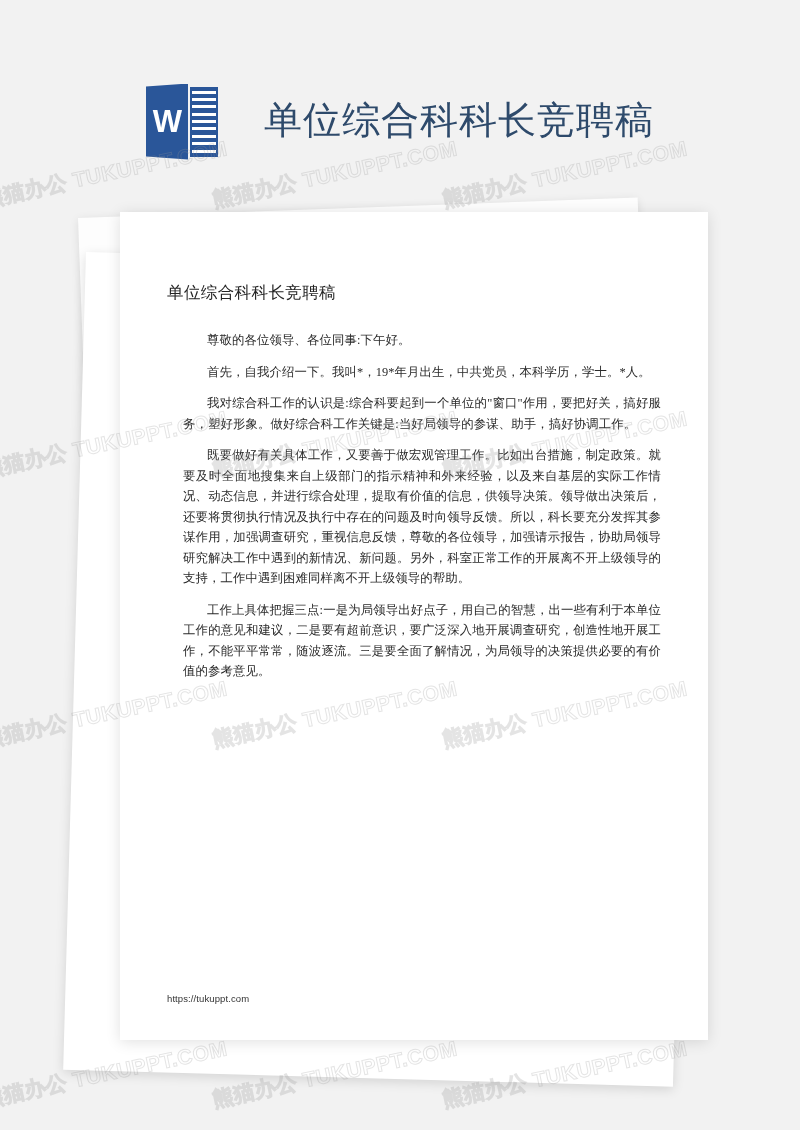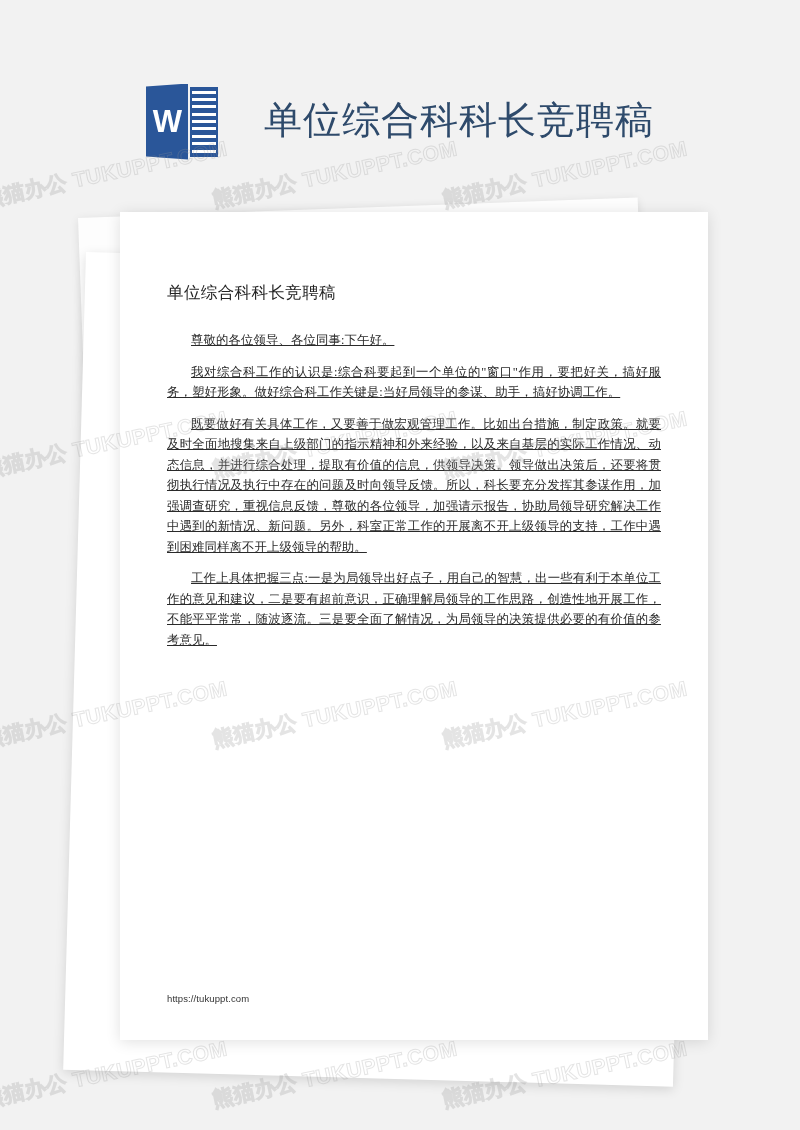--- a/index.html
+++ b/index.html
@@ -150,25 +150,24 @@
     font-weight: normal;
     margin: 0 0 26px 0;
     letter-spacing: 0.4px;
   }
 
   .para {
     font-family: "Liberation Serif", serif;
     font-size: 12.4px;
     line-height: 20.5px;
     color: #2a2a2a;
-    margin: 0 0 11px 0;
+    margin: 0 0 11px 16px;
     text-align: justify;
     text-indent: 24px;
     letter-spacing: 0.1px;
-    text-decoration: underline;
   }
 
   .footer-url {
     position: absolute;
     left: 47px;
     bottom: 36px;
     font-family: "Liberation Sans", sans-serif;
     font-size: 9.5px;
     color: #333333;
     letter-spacing: 0.1px;
@@ -221,23 +220,24 @@
 <div class="page-stack">
   <div class="sheet-back-left"></div>
   <div class="sheet-back-bottom"></div>
 
   <div class="sheet-front">
     <div class="page-inner">
 
       <h1 class="body-title">单位综合科科长竞聘稿</h1>
 
       <p class="para">尊敬的各位领导、各位同事:下午好。</p>
+      <p class="para">首先，自我介绍一下。我叫*，19*年月出生，中共党员，本科学历，学士。*人。</p>
       <p class="para">我对综合科工作的认识是:综合科要起到一个单位的"窗口"作用，要把好关，搞好服务，塑好形象。做好综合科工作关键是:当好局领导的参谋、助手，搞好协调工作。</p>
       <p class="para">既要做好有关具体工作，又要善于做宏观管理工作。比如出台措施，制定政策。就要及时全面地搜集来自上级部门的指示精神和外来经验，以及来自基层的实际工作情况、动态信息，并进行综合处理，提取有价值的信息，供领导决策。领导做出决策后，还要将贯彻执行情况及执行中存在的问题及时向领导反馈。所以，科长要充分发挥其参谋作用，加强调查研究，重视信息反馈，尊敬的各位领导，加强请示报告，协助局领导研究解决工作中遇到的新情况、新问题。另外，科室正常工作的开展离不开上级领导的支持，工作中遇到困难同样离不开上级领导的帮助。</p>
-      <p class="para">工作上具体把握三点:一是为局领导出好点子，用自己的智慧，出一些有利于本单位工作的意见和建议，二是要有超前意识，正确理解局领导的工作思路，创造性地开展工作，不能平平常常，随波逐流。三是要全面了解情况，为局领导的决策提供必要的有价值的参考意见。</p>
+      <p class="para">工作上具体把握三点:一是为局领导出好点子，用自己的智慧，出一些有利于本单位工作的意见和建议，二是要有超前意识，要广泛深入地开展调查研究，创造性地开展工作，不能平平常常，随波逐流。三是要全面了解情况，为局领导的决策提供必要的有价值的参考意见。</p>
 
       <div class="footer-url">https://tukuppt.com</div>
     </div>
   </div>
 </div>
 
 <div class="wm-layer" id="wm-layer">
     <div class="wm" style="left: -20px; top: 160px;">熊猫办公 TUKUPPT.COM</div>
     <div class="wm" style="left: 210px; top: 160px;">熊猫办公 TUKUPPT.COM</div>
     <div class="wm" style="left: 440px; top: 160px;">熊猫办公 TUKUPPT.COM</div>

